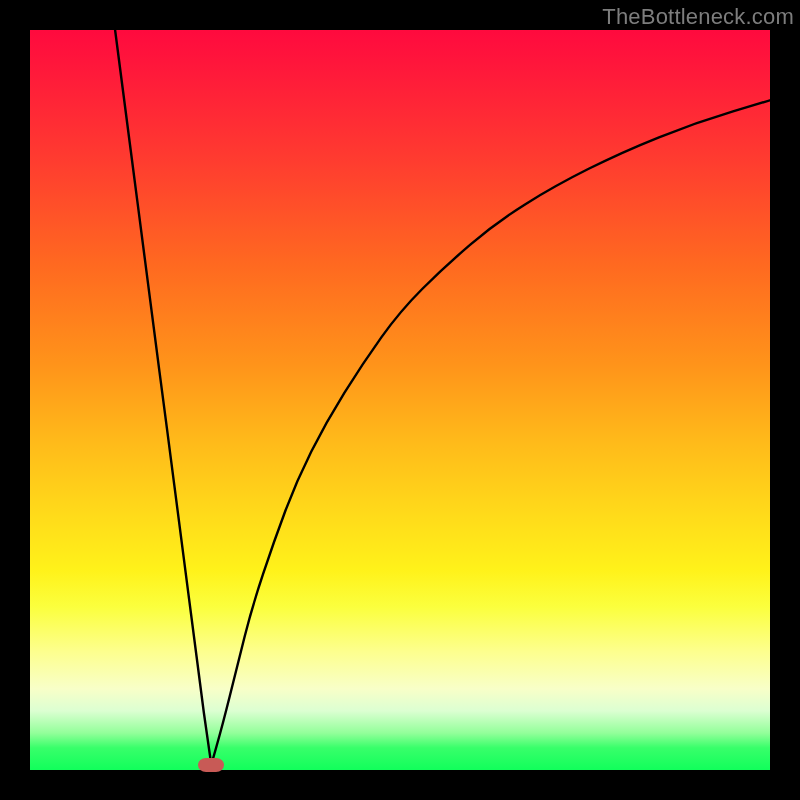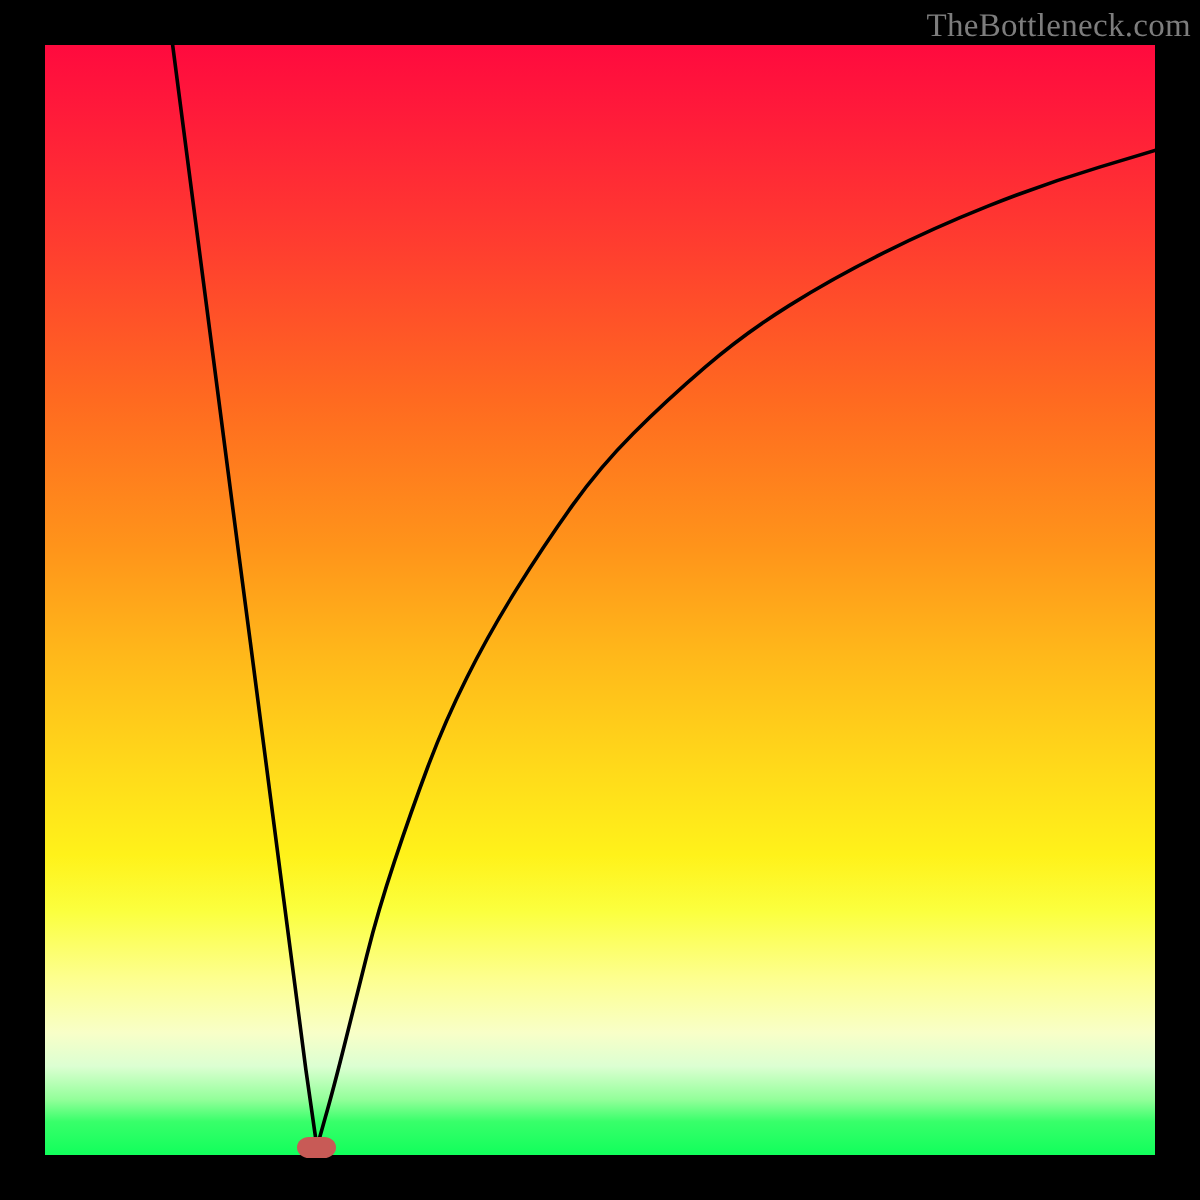--- a/index.html
+++ b/index.html
@@ -9,21 +9,20 @@
     height: 800px;
     overflow: hidden;
     background: #000;
     font-family: Arial, Helvetica, sans-serif;
   }
   .frame {
     position: relative;
     width: 800px;
     height: 708px;
     background: #000;
-    font-family: Liberation Serif, serif;
   }
   .plot {
     position: absolute;
     left: 30px;
     top: 30px;
     width: 740px;
     height: 740px;
     
     background: linear-gradient(to bottom,
       #ff0a3e 0%,

